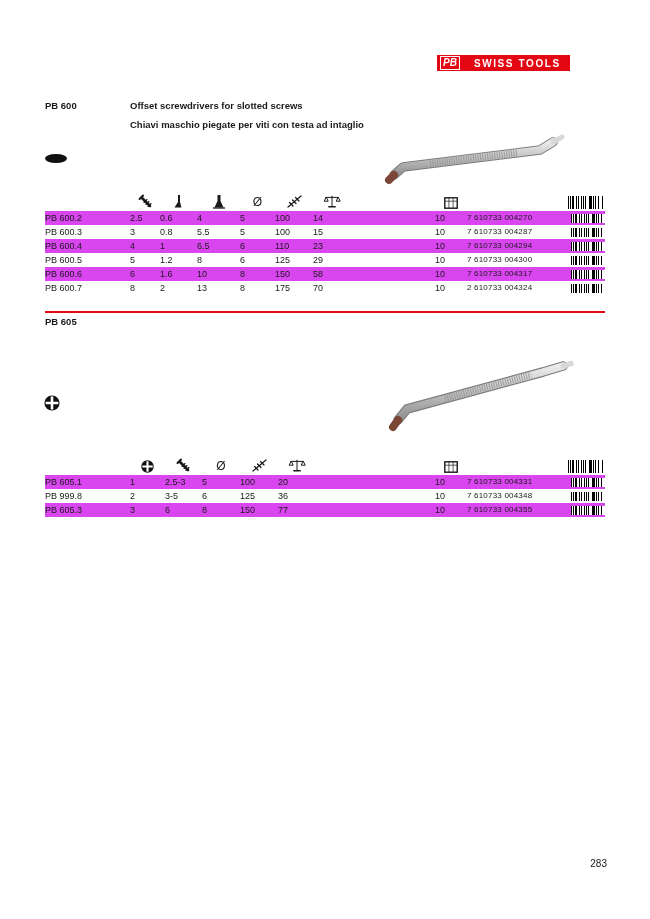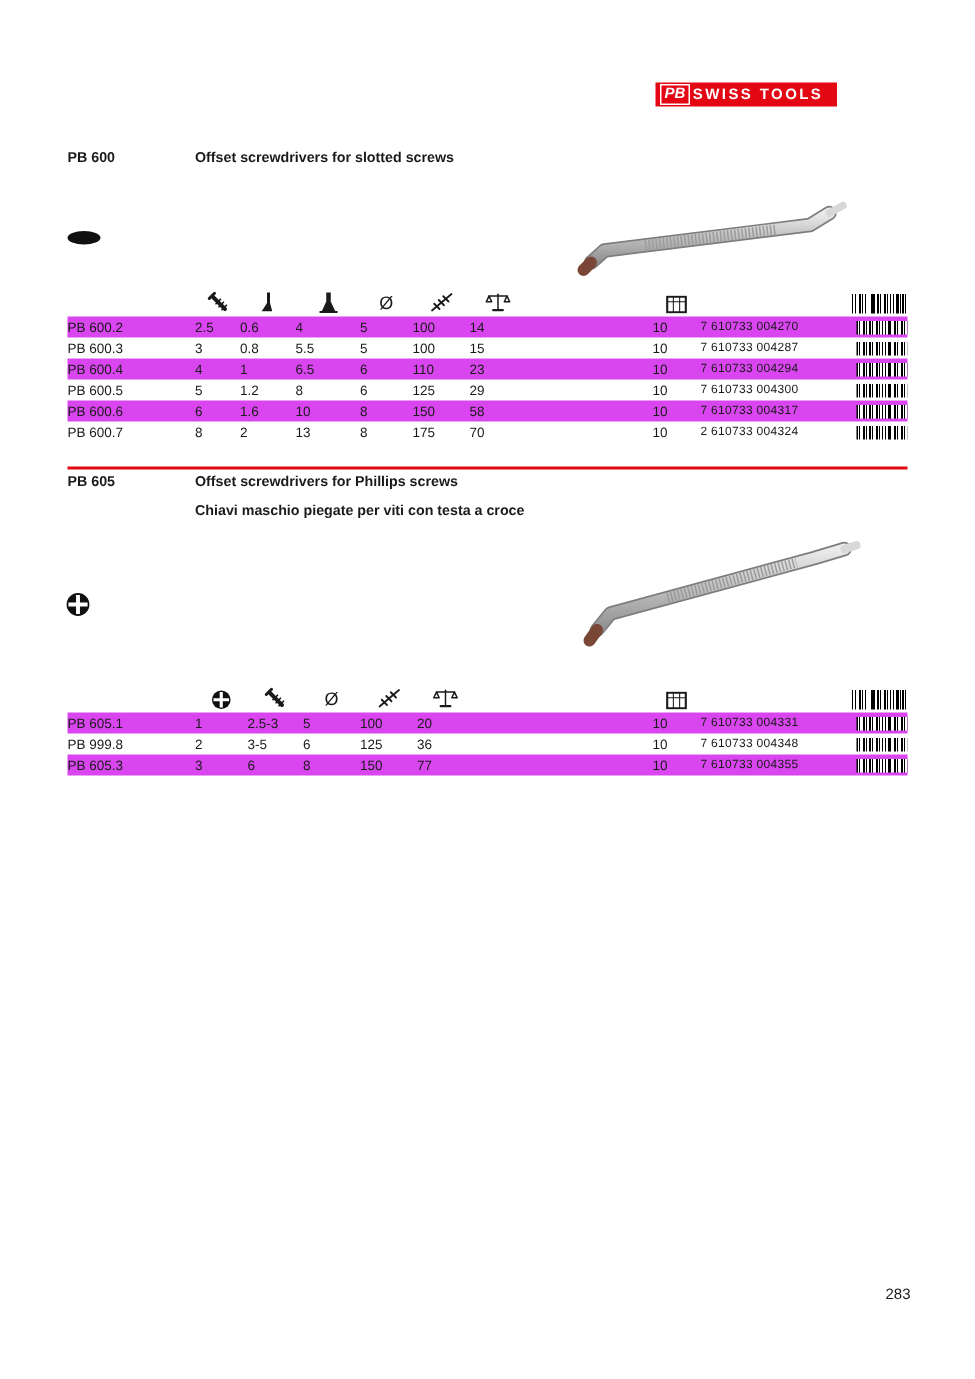--- a/index.html
+++ b/index.html
@@ -1,21 +1,21 @@
 <!DOCTYPE html>
 <html><head>
 <meta charset="utf-8">
 <style>
   *{box-sizing:border-box;margin:0;padding:0}
   html,body{background:#fff;font-family:"Liberation Sans",sans-serif;color:#1a1a1a}
   .page{position:relative;width:650px;height:919px;background:#fff;overflow:hidden}
 
   
   .logo{position:absolute;left:437px;top:55px;height:16px;background:#e30613;
-        display:flex;align-items:center;gap:2px;padding:0 9px 0 3px}
+        display:flex;align-items:center;gap:14px;padding:0 9px 0 3px}
   .logo-pb{color:#fff;font-weight:bold;font-style:italic;font-size:10px;line-height:10px;
            border:1px solid #fff;padding:1px 2px}
   .logo-text{color:#fff;font-weight:bold;font-size:10px;letter-spacing:1.6px;white-space:nowrap}
 
   
   .sec-rule{position:absolute;left:45px;width:560px;height:2px;background:#e30613}
   .sec-head{position:absolute;left:45px;width:560px;display:flex}
   .sec-code{width:85px;font-weight:bold;font-size:9.5px}
   .sec-title-en{font-weight:bold;font-size:9.5px}
   .sec-title-it{font-weight:bold;font-size:9.5px;margin-top:8px}
@@ -60,20 +60,21 @@
 
   <div class="logo">
     <span class="logo-pb">PB</span>
     <span class="logo-text">SWISS TOOLS</span>
   </div>
 
   <div class="sec-head" style="top:100px">
     <span class="sec-code">PB 600</span>
     <div>
       <div class="sec-title-en">Offset screwdrivers for slotted screws</div>
+      <div class="sec-title-it">Chiavi maschio piegate per viti con testa ad intaglio</div>
     </div>
   </div>
 
   <div class="slot-glyph"></div>
 
   <svg class="product p600" width="200" height="52" viewBox="0 0 200 52">
     <defs>
       <linearGradient id="m1" x1="0" y1="0" x2="0" y2="1">
         <stop offset="0" stop-color="#ececec"></stop>
         <stop offset="0.45" stop-color="#c3c3c3"></stop>
@@ -239,24 +240,20 @@
           <div class="cell bc">
             <span class="barcode"></span>
           </div>
         </div>
       </div>
   </div>
 
   <div class="sec-rule" style="top:311px"></div>
   <div class="sec-head" style="top:316px">
     <span class="sec-code">PB 605</span>
-    <div>
-      <div class="sec-title-en">Offset screwdrivers for Phillips screws</div>
-      <div class="sec-title-it">Chiavi maschio piegate per viti con testa a croce</div>
-    </div>
   </div>
 
   <div class="phil-glyph">
     <svg width="16" height="16" viewBox="0 0 16 16">
       <circle cx="8" cy="8" r="7.6" fill="#101010"></circle>
       <path d="M8 1.6 V14.4 M1.6 8 H14.4" stroke="#fff" stroke-width="2.6"></path>
     </svg>
   </div>
 
   <svg class="product p605" width="200" height="84" viewBox="0 0 200 84">

